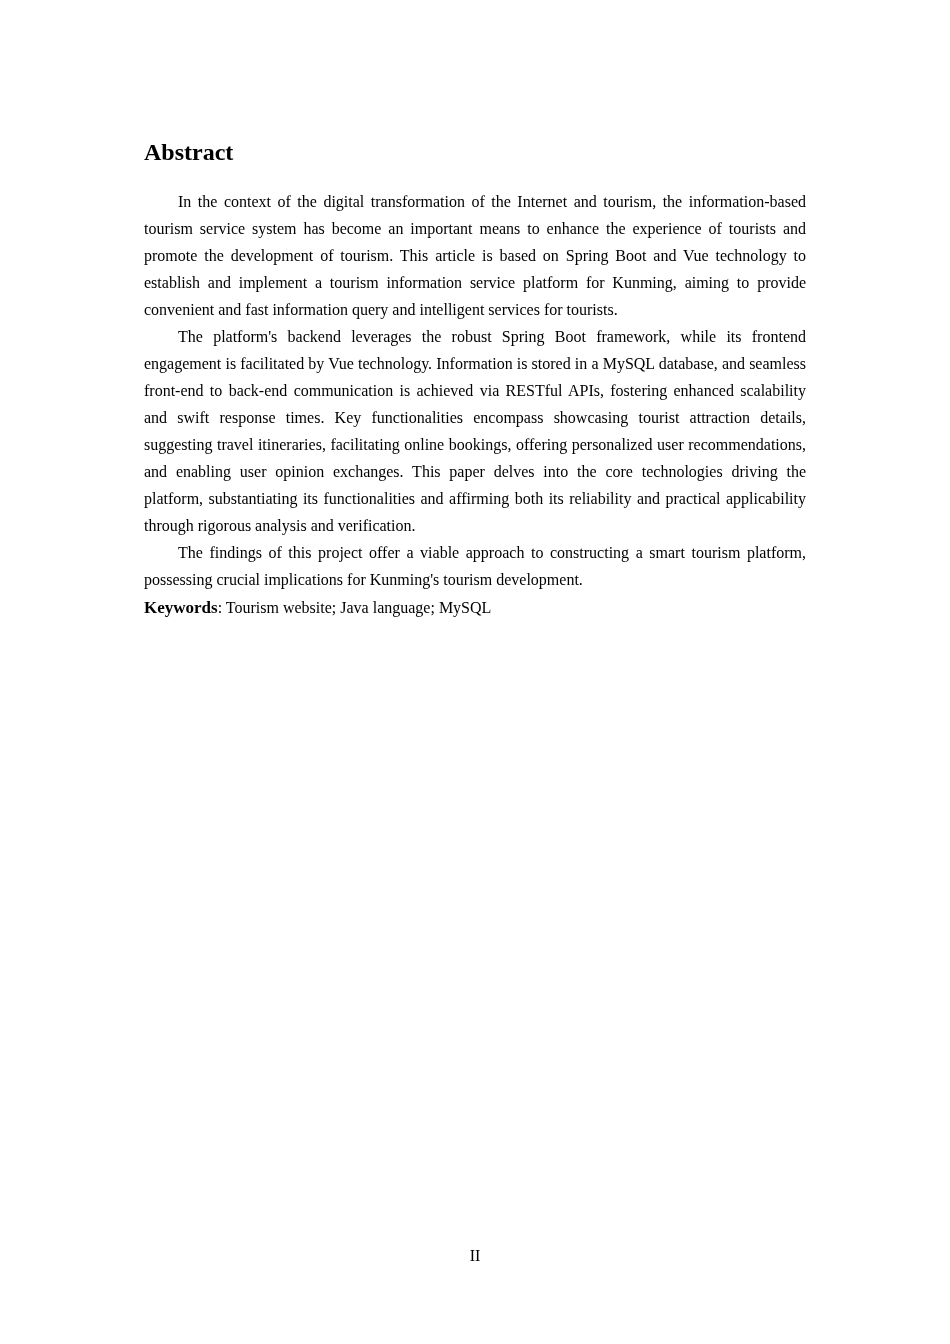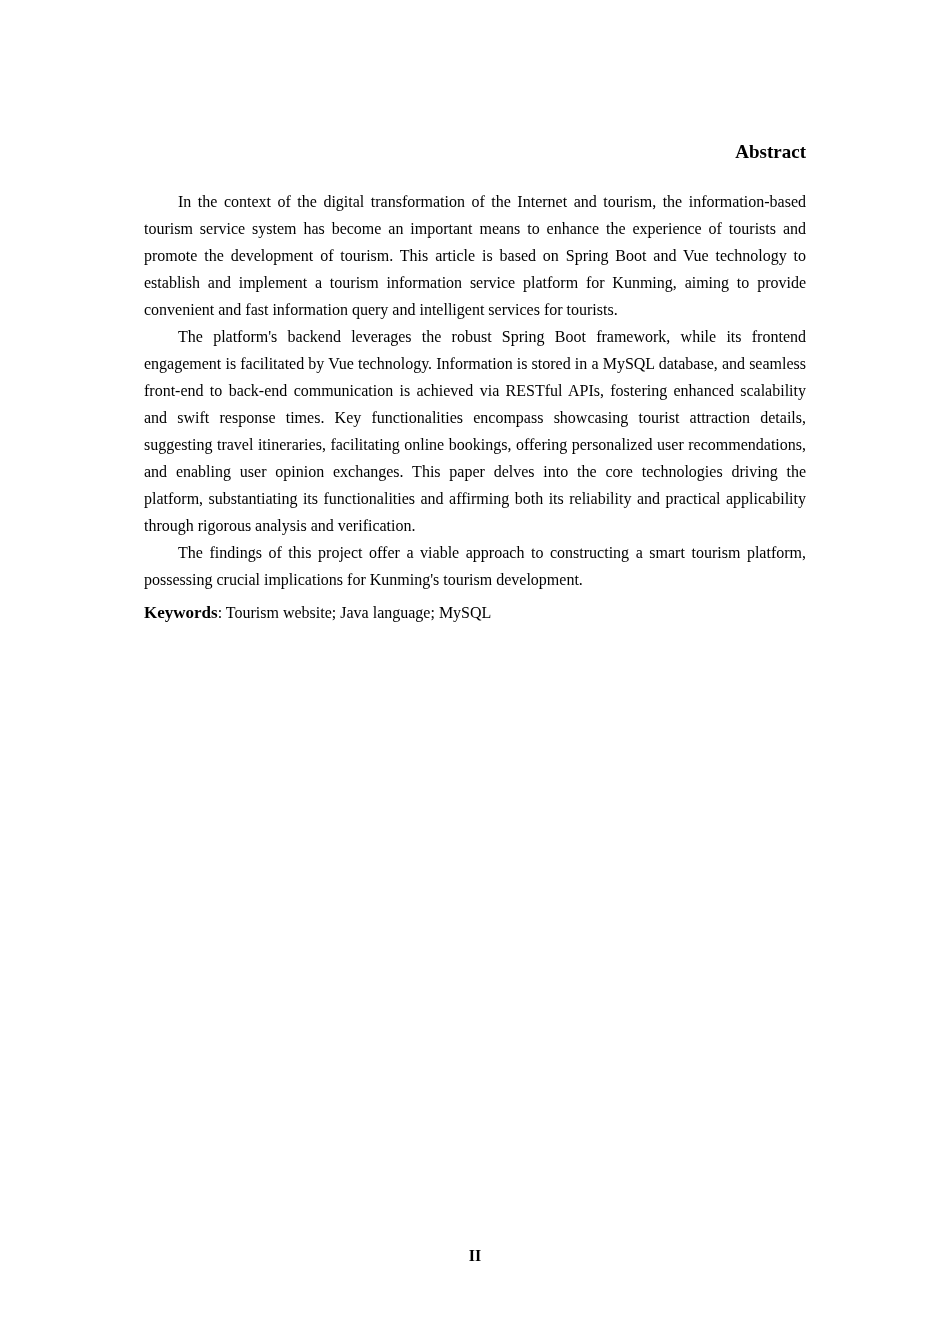--- a/index.html
+++ b/index.html
@@ -17,51 +17,49 @@
     inset: 0;
     background: #ffffff;
   }
   .content {
     position: absolute;
     left: 144px;
     right: 144px;
     top: 141px;
   }
   .title {
-    text-align: right;
-    font-size: 19px;
+    text-align: left;
+    font-size: 24px;
     font-weight: bold;
     line-height: 22px;
     margin-bottom: 25px;
   }
   .body-par {
     font-size: 16px;
     line-height: 27px;
     text-align: justify;
     text-indent: 34px;
   }
   .keywords {
-    margin-top: 5px;
     font-size: 16px;
     line-height: 29px;
     text-align: left;
   }
   .kw-label {
     font-weight: bold;
     font-size: 17px;
   }
   .page-number {
     position: absolute;
     bottom: 78px;
     left: 0;
     right: 0;
     text-align: center;
     font-size: 16px;
     line-height: 20px;
-    font-weight: bold;
   }
 </style>
 </head>
 <body>
 
 <div class="page">
   <div class="content">
     <h1 class="title">Abstract</h1>
 
     <p class="body-par">In the context of the digital transformation of the Internet and tourism, the information-based tourism service system has become an important means to enhance the experience of tourists and promote the development of tourism. This article is based on Spring Boot and Vue technology to establish and implement a tourism information service platform for Kunming, aiming to provide convenient and fast information query and intelligent services for tourists.</p>

